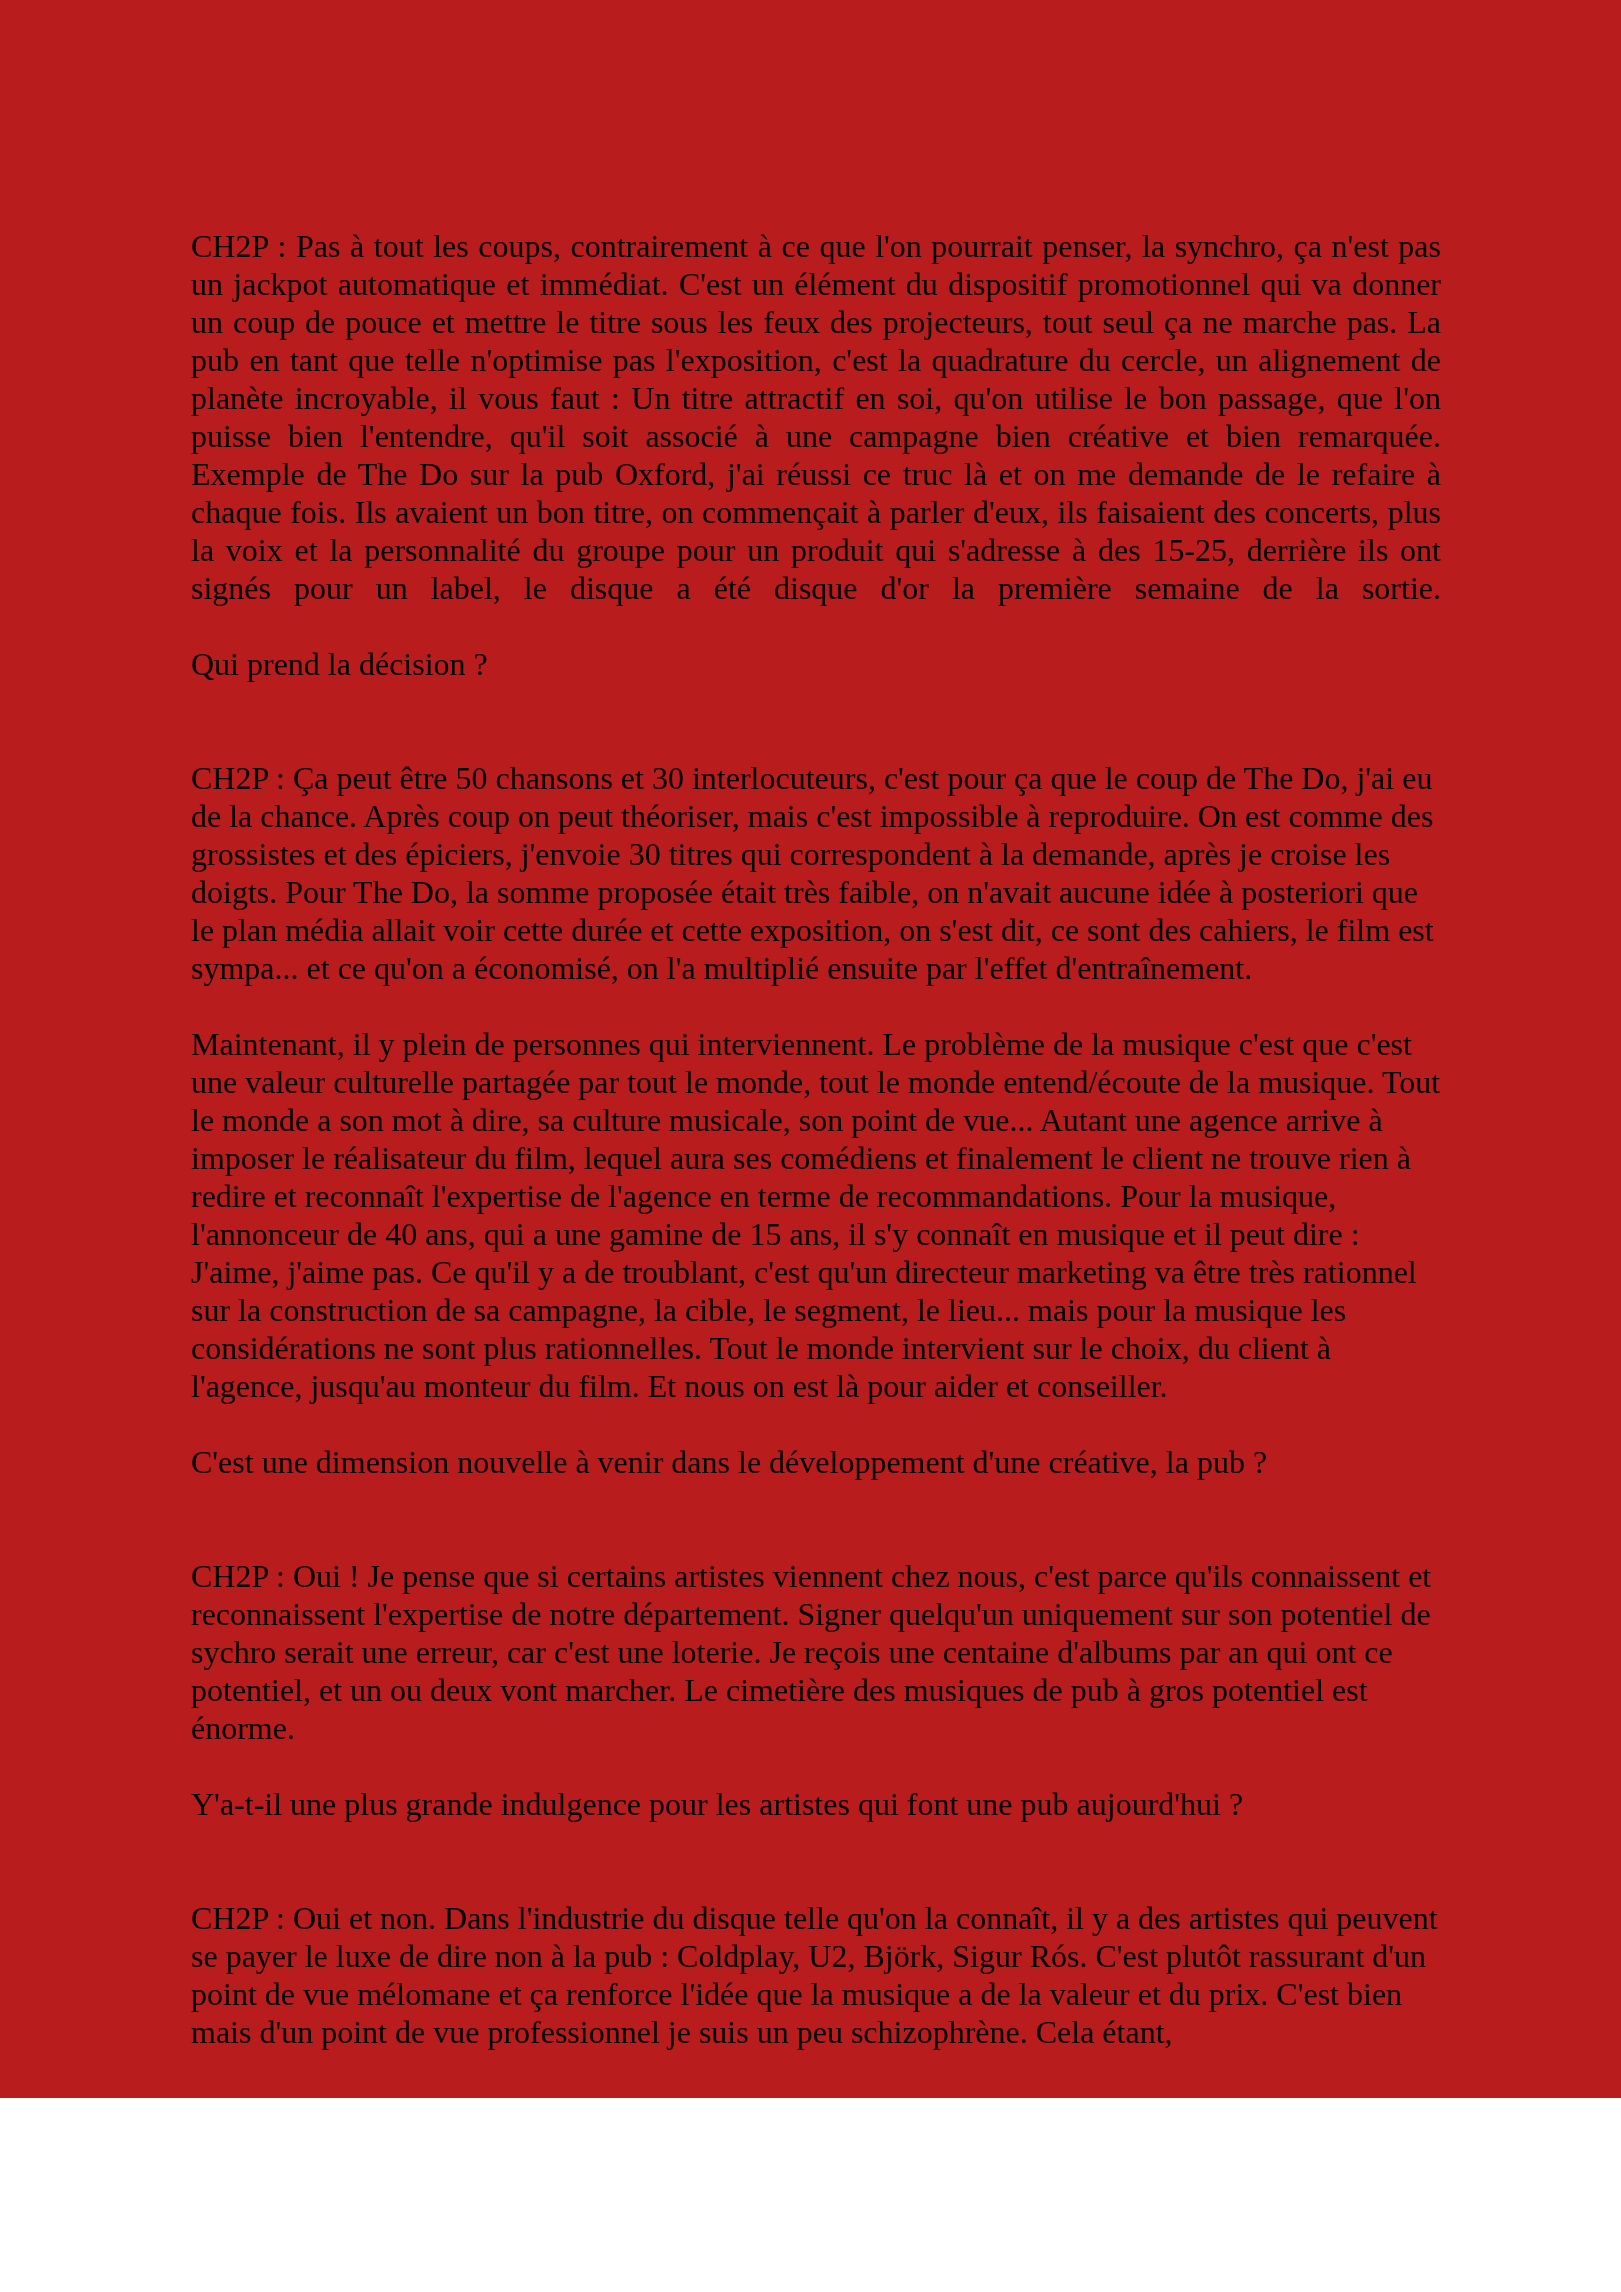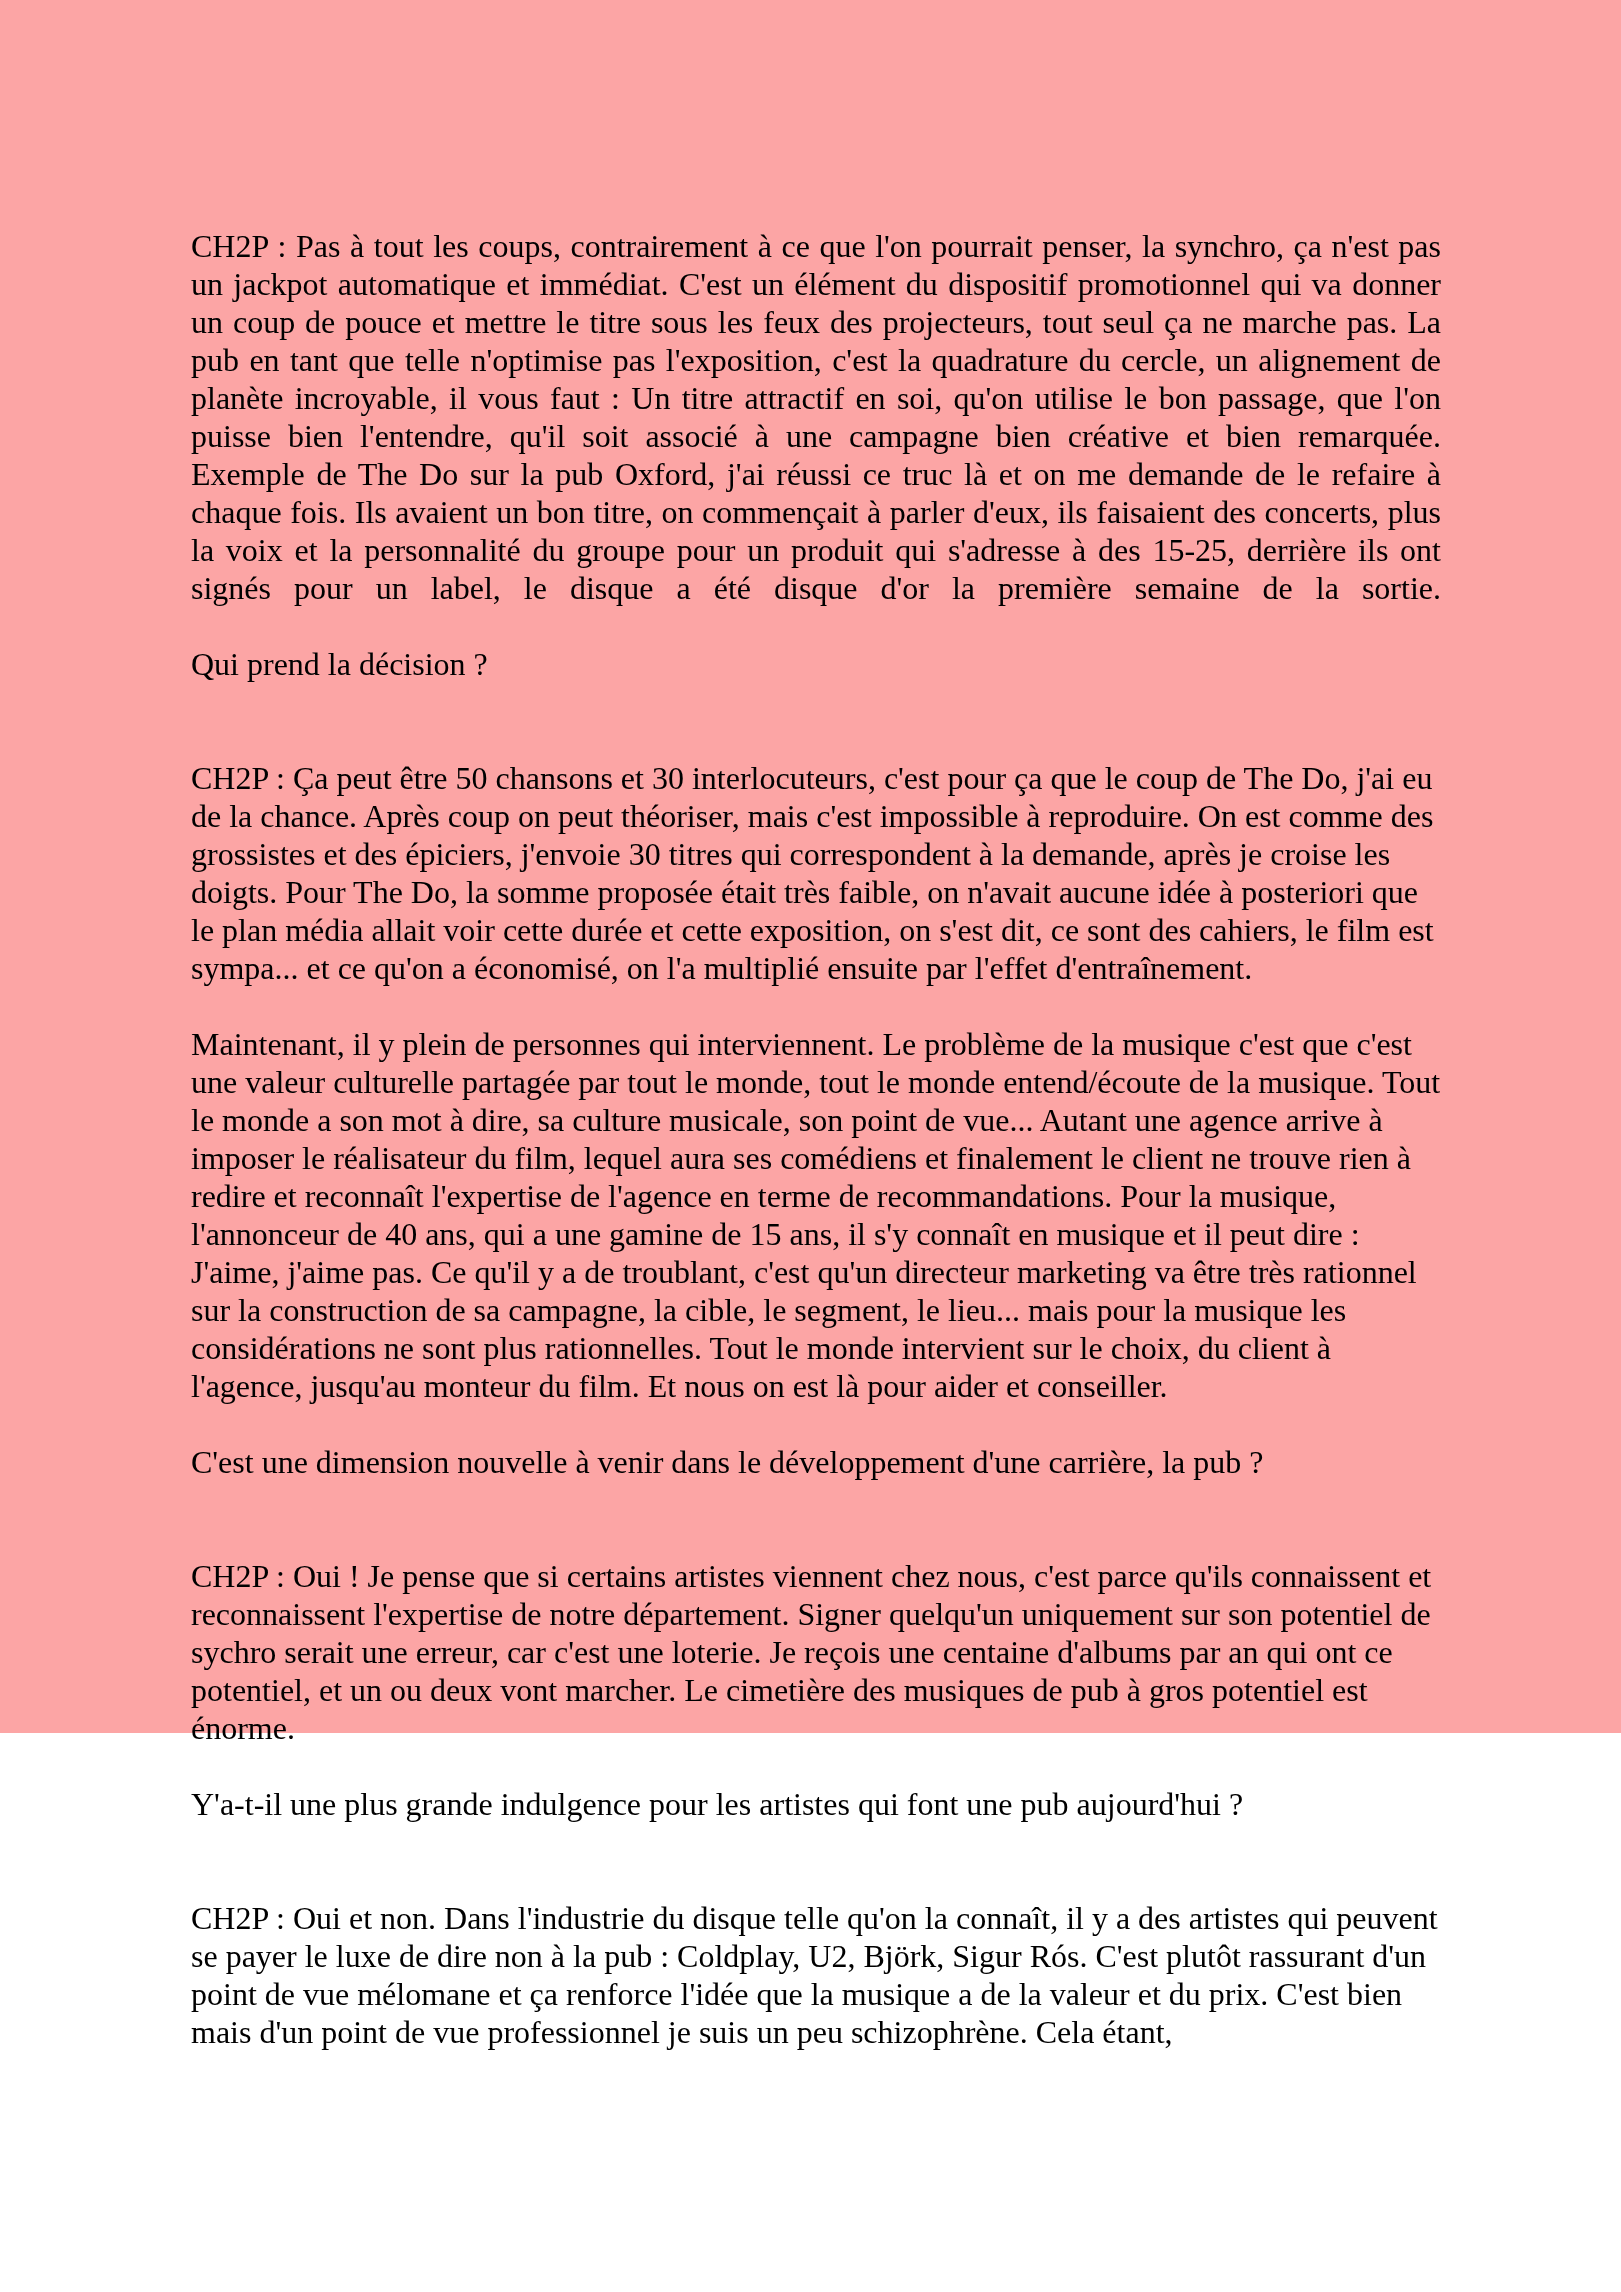--- a/index.html
+++ b/index.html
@@ -9,22 +9,22 @@
   }
   body {
     width: 1621px;
     height: 2293px;
     overflow: hidden;
     font-family: "Liberation Serif", "DejaVu Serif", serif;
     color: #000000;
   }
   .page {
     width: 1621px;
-    height: 1733px;
-    background: #fca5a5;
+    height: 2098px;
+    background: #b91c1c;
     box-sizing: border-box;
     padding: 227px 180px 0 191px;
   }
   .content {
     width: 1250px;
     font-size: 32px;
     line-height: 38px;
   }
   p.block {
     margin: 0 0 38px 0;
@@ -42,19 +42,19 @@
 </style>
 </head>
 <body>
 
 <div class="page">
   <div class="content" id="blocks-container">
       <p class="block answer justify">CH2P : Pas à tout les coups, contrairement à ce que l'on pourrait penser, la synchro, ça n'est pas un jackpot automatique et immédiat. C'est un élément du dispositif promotionnel qui va donner un coup de pouce et mettre le titre sous les feux des projecteurs, tout seul ça ne marche pas. La pub en tant que telle n'optimise pas l'exposition, c'est la quadrature du cercle, un alignement de planète incroyable, il vous faut : Un titre attractif en soi, qu'on utilise le bon passage, que l'on puisse bien l'entendre, qu'il soit associé à une campagne bien créative et bien remarquée. Exemple de The Do sur la pub Oxford, j'ai réussi ce truc là et on me demande de le refaire à chaque fois. Ils avaient un bon titre, on commençait à parler d'eux, ils faisaient des concerts, plus la voix et la personnalité du groupe pour un produit qui s'adresse à des 15-25, derrière ils ont signés pour un label, le disque a été disque d'or la première semaine de la sortie.</p>
       <p class="block question">Qui prend la décision ?</p>
       <p class="block answer">CH2P : Ça peut être 50 chansons et 30 interlocuteurs, c'est pour ça que le coup de The Do, j'ai eu de la chance. Après coup on peut théoriser, mais c'est impossible à reproduire. On est comme des grossistes et des épiciers, j'envoie 30 titres qui correspondent à la demande, après je croise les doigts. Pour The Do, la somme proposée était très faible, on n'avait aucune idée à posteriori que le plan média allait voir cette durée et cette exposition, on s'est dit, ce sont des cahiers, le film est sympa... et ce qu'on a économisé, on l'a multiplié ensuite par l'effet d'entraînement.</p>
       <p class="block answer">Maintenant, il y plein de personnes qui interviennent. Le problème de la musique c'est que c'est une valeur culturelle partagée par tout le monde, tout le monde entend/écoute de la musique. Tout le monde a son mot à dire, sa culture musicale, son point de vue... Autant une agence arrive à imposer le réalisateur du film, lequel aura ses comédiens et finalement le client ne trouve rien à redire et reconnaît l'expertise de l'agence en terme de recommandations. Pour la musique, l'annonceur de 40 ans, qui a une gamine de 15 ans, il s'y connaît en musique et il peut dire : J'aime, j'aime pas. Ce qu'il y a de troublant, c'est qu'un directeur marketing va être très rationnel sur la construction de sa campagne, la cible, le segment, le lieu... mais pour la musique les considérations ne sont plus rationnelles. Tout le monde intervient sur le choix, du client à l'agence, jusqu'au monteur du film. Et nous on est là pour aider et conseiller.</p>
-      <p class="block question">C'est une dimension nouvelle à venir dans le développement d'une carrière, la pub ?</p>
+      <p class="block question">C'est une dimension nouvelle à venir dans le développement d'une créative, la pub ?</p>
       <p class="block answer">CH2P : Oui ! Je pense que si certains artistes viennent chez nous, c'est parce qu'ils connaissent et reconnaissent l'expertise de notre département. Signer quelqu'un uniquement sur son potentiel de sychro serait une erreur, car c'est une loterie. Je reçois une centaine d'albums par an qui ont ce potentiel, et un ou deux vont marcher. Le cimetière des musiques de pub à gros potentiel est énorme.</p>
       <p class="block question">Y'a-t-il une plus grande indulgence pour les artistes qui font une pub aujourd'hui ?</p>
       <p class="block answer">CH2P : Oui et non. Dans l'industrie du disque telle qu'on la connaît, il y a des artistes qui peuvent se payer le luxe de dire non à la pub : Coldplay, U2, Björk, Sigur Rós. C'est plutôt rassurant d'un point de vue mélomane et ça renforce l'idée que la musique a de la valeur et du prix. C'est bien mais d'un point de vue professionnel je suis un peu schizophrène. Cela étant,</p>
     </div>
 </div>
 
 
 </body></html>

